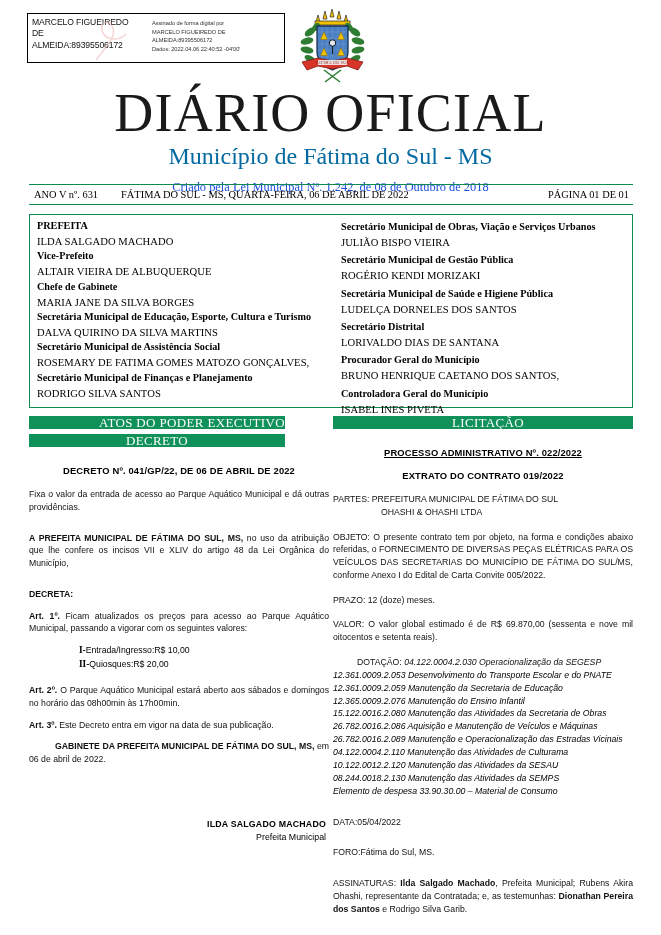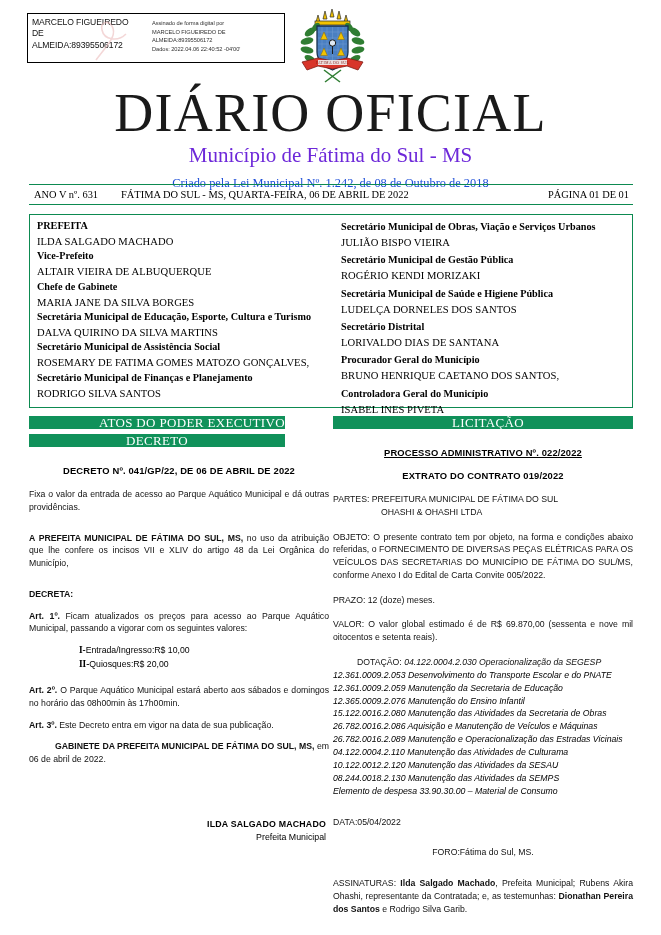--- a/index.html
+++ b/index.html
@@ -87,23 +87,23 @@
   .doc-title {
     font-family: "Liberation Serif", "DejaVu Serif", serif;
     font-size: 54px;
     line-height: 1.02;
     letter-spacing: 1.2px;
     color: #1a1a1a;
     font-weight: 400;
   }
   .doc-subtitle {
     font-family: "Liberation Serif", "DejaVu Serif", serif;
-    font-size: 21px;
+    font-size: 24px;
     line-height: 1.15;
-    color: #6d28d9;
+    color: #0369a1;
     margin-top: 2px;
   }
   .doc-law {
     font-family: "Liberation Serif", "DejaVu Serif", serif;
     font-size: 12.4px;
     line-height: 1.2;
     color: #1d4ed8;
     margin-top: 9px;
   }
 
@@ -473,21 +473,21 @@
     <div class="dot-list">10.122.0012.2.120 Manutenção das Atividades da SESAU</div>
     <div class="dot-list">08.244.0018.2.130 Manutenção das Atividades da SEMPS</div>
     <div class="dot-list">Elemento de despesa 33.90.30.00 – Material de Consumo</div>
 
     <div class="sp-18"></div>
 
     <div class="body-txt" style="text-align:left;"><span>DATA:</span><span>05/04/2022</span></div>
 
     <div class="sp-18"></div>
 
-    <div class="body-txt" style="text-align:center;"><span>FORO:</span><span>Fátima do Sul, MS.</span></div>
+    <div class="body-txt" style="text-align:left;"><span>FORO:</span><span>Fátima do Sul, MS.</span></div>
 
     <div class="sp-18"></div>
 
     <div class="body-txt"><span>ASSINATURAS:</span><b>    Ilda Salgado Machado</b><span>, Prefeita Municipal; Rubens Akira Ohashi, representante da Contratada; e, as testemunhas: </span><b>Dionathan Pereira dos Santos</b><span> e Rodrigo Silva Garib.</span></div>
 
   </div>
 
 </div>
 
 </body></html>

